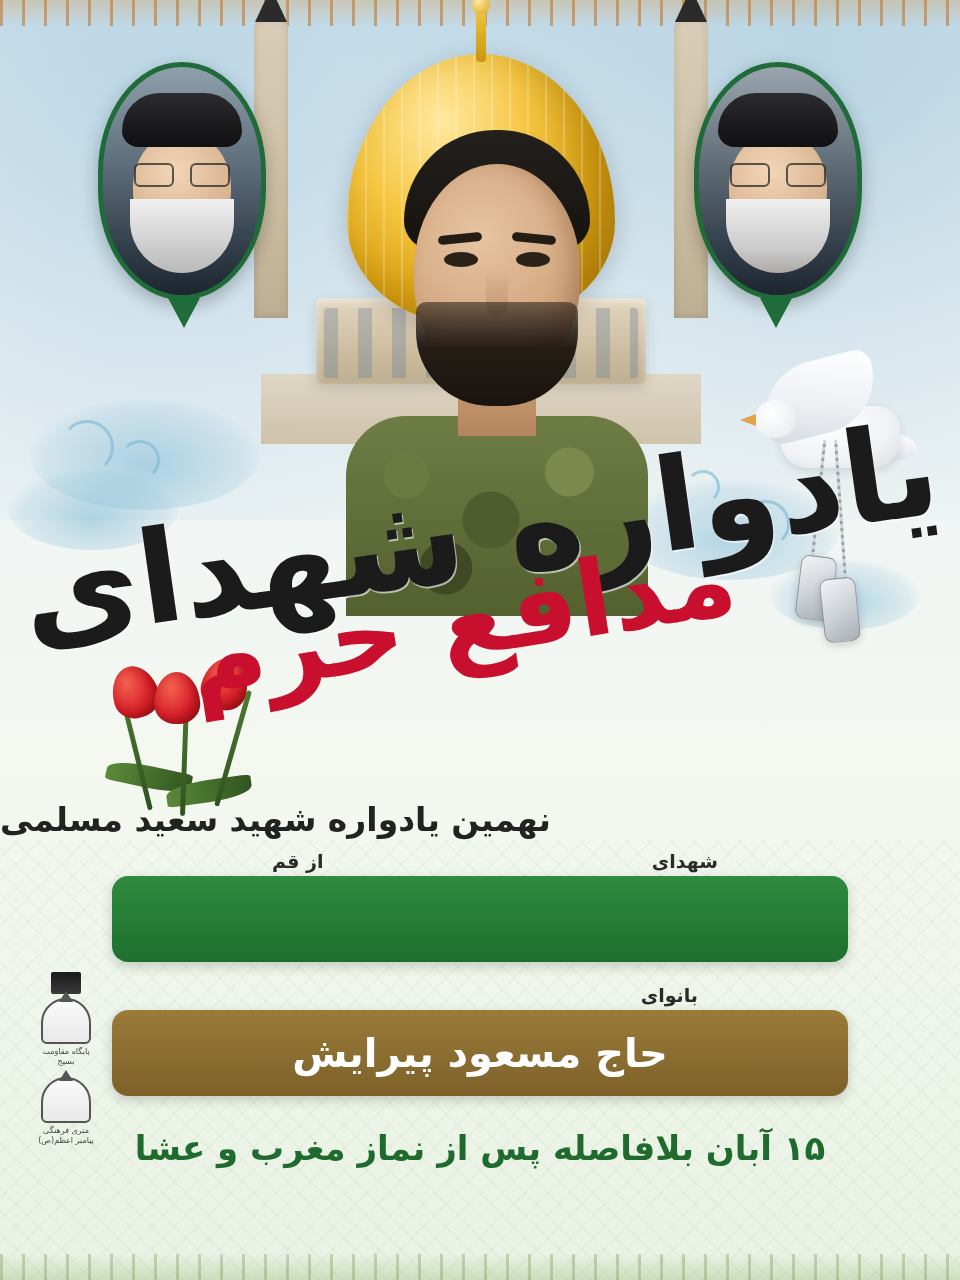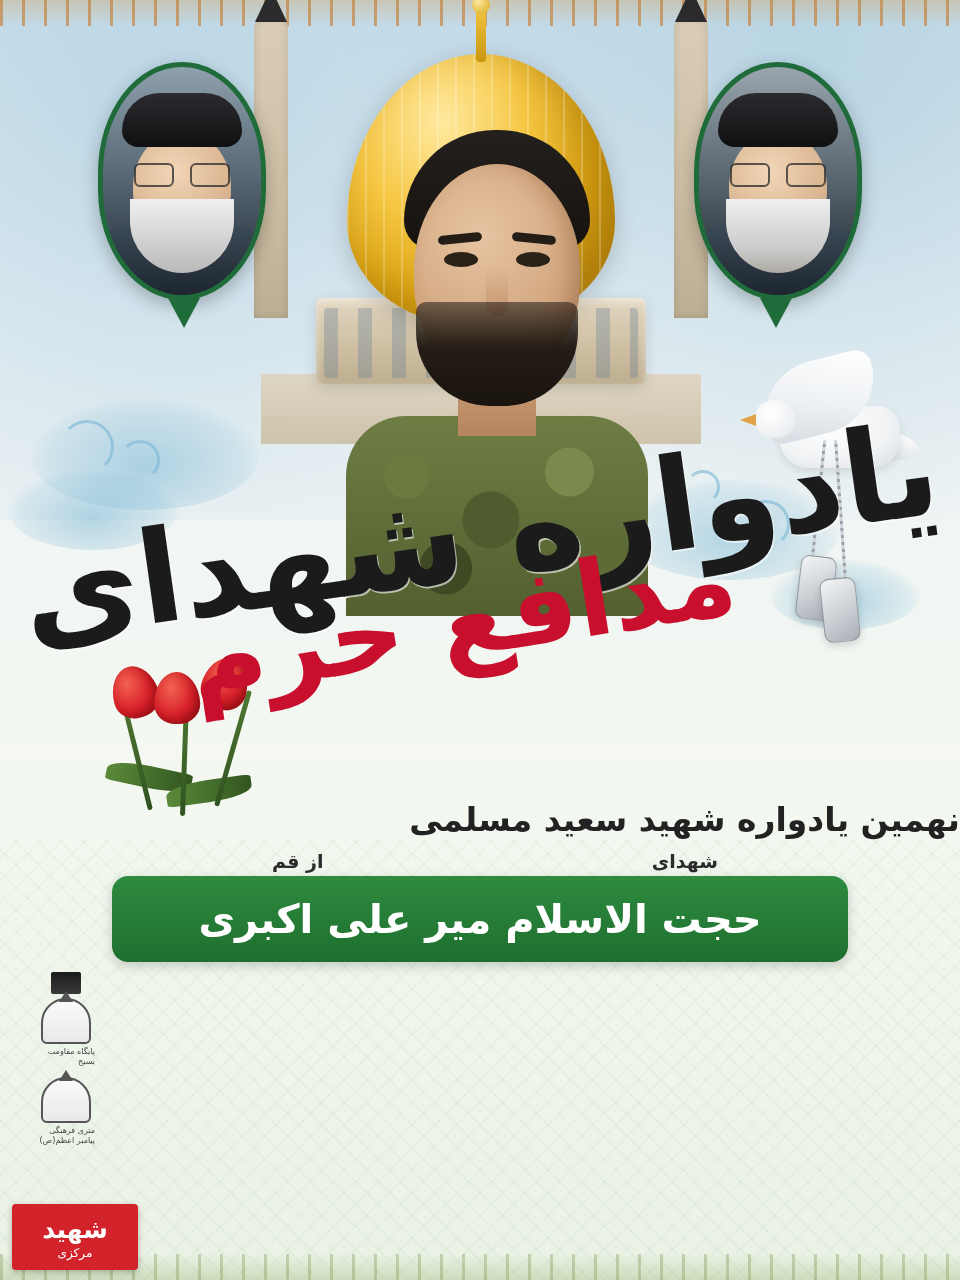--- a/index.html
+++ b/index.html
@@ -315,21 +315,21 @@
   }
   .title-accent {
     position: absolute; left: 0; top: 186px; width: 960px;
     text-align: center;
     font-family: "DejaVu Sans", sans-serif;
     font-size: 104px; font-weight: 700; color: #c8102e;
     transform: rotate(-9deg) translateX(-18px);
     letter-spacing: -6px;
   }
   .subtitle {
-    position: absolute; left: 0; top: 800px; width: 960px; text-align: right;
+    position: absolute; left: 0; top: 800px; width: 960px; text-align: left;
     font-size: 33px; font-weight: 700; color: #222; letter-spacing: 0px;
   }
 
   
   .banner {
     position: absolute; left: 112px; width: 736px; height: 86px;
     border-radius: 16px;
     display: flex; align-items: center; justify-content: center;
     box-shadow: 0 4px 12px rgba(0,0,0,.18);
   }
@@ -352,21 +352,21 @@
     font-size: 34px; font-weight: 700; color: #1f6b2e; letter-spacing: -1px;
   }
   .address-line {
     position: absolute; left: 0; top: 1184px; width: 960px; text-align: center;
     font-size: 26px; font-weight: 700; color: #1f6b2e;
   }
 
   
   .logos { position: absolute; left: 30px; top: 972px; width: 72px; height: 190px; }
   .logo-box {
-    position: relative; width: 58px; margin: 0 auto 10px auto; 
+    position: relative; width: 58px; margin: 0 auto 10px auto; text-align: center;
     color: #3b3b3b;
   }
   .logo-mark {
     width: 50px; height: 46px; margin: 0 auto;
     border: 2px solid #555; border-radius: 26px 26px 6px 6px;
     background: linear-gradient(180deg,#fafafa,#e9e9e9);
     position: relative;
   }
   .logo-mark:after {
     content: ""; position: absolute; left: 50%; top: -9px; transform: translateX(-50%);
@@ -482,35 +482,35 @@
   <div class="title-wrap">
     <div class="title-main">یادواره شهدای</div>
     <div class="title-accent">مدافع حرم</div>
   </div>
 
   <div class="subtitle">نهمین یادواره شهید سعید مسلمی</div>
 
   <div class="banner green">
     <span class="banner-tag right-tag">شهدای</span>
     <span class="banner-tag left-tag">از قم</span>
-    <span class="banner-text">حجت الاسلام میر علی اکبری</span>
-  </div>
-
-
+  </div>
+
+  <div class="banner brown">
+    <span class="banner-tag right-tag">بانوای</span>
+    <span class="banner-text">حاج مسعود پیرایش</span>
+  </div>
+
+  <div class="date-line">۱۵ آبان بلافاصله پس از نماز مغرب و عشا</div>
 
   <div class="logos">
     <div class="logo-flag"></div>
     <div class="logo-box">
       <div class="logo-mark"></div>
       <div class="logo-cap">پایگاه مقاومت بسیج</div>
     </div>
     <div class="logo-box">
       <div class="logo-mark"></div>
       <div class="logo-cap">متری فرهنگی پیامبر اعظم(ص)</div>
     </div>
   </div>
 
-  <div class="watermark">
-    <span class="wm-main">شهید</span>
-    <span class="wm-sub">مرکزی</span>
-  </div>
 
 </div>
 
 </body></html>

